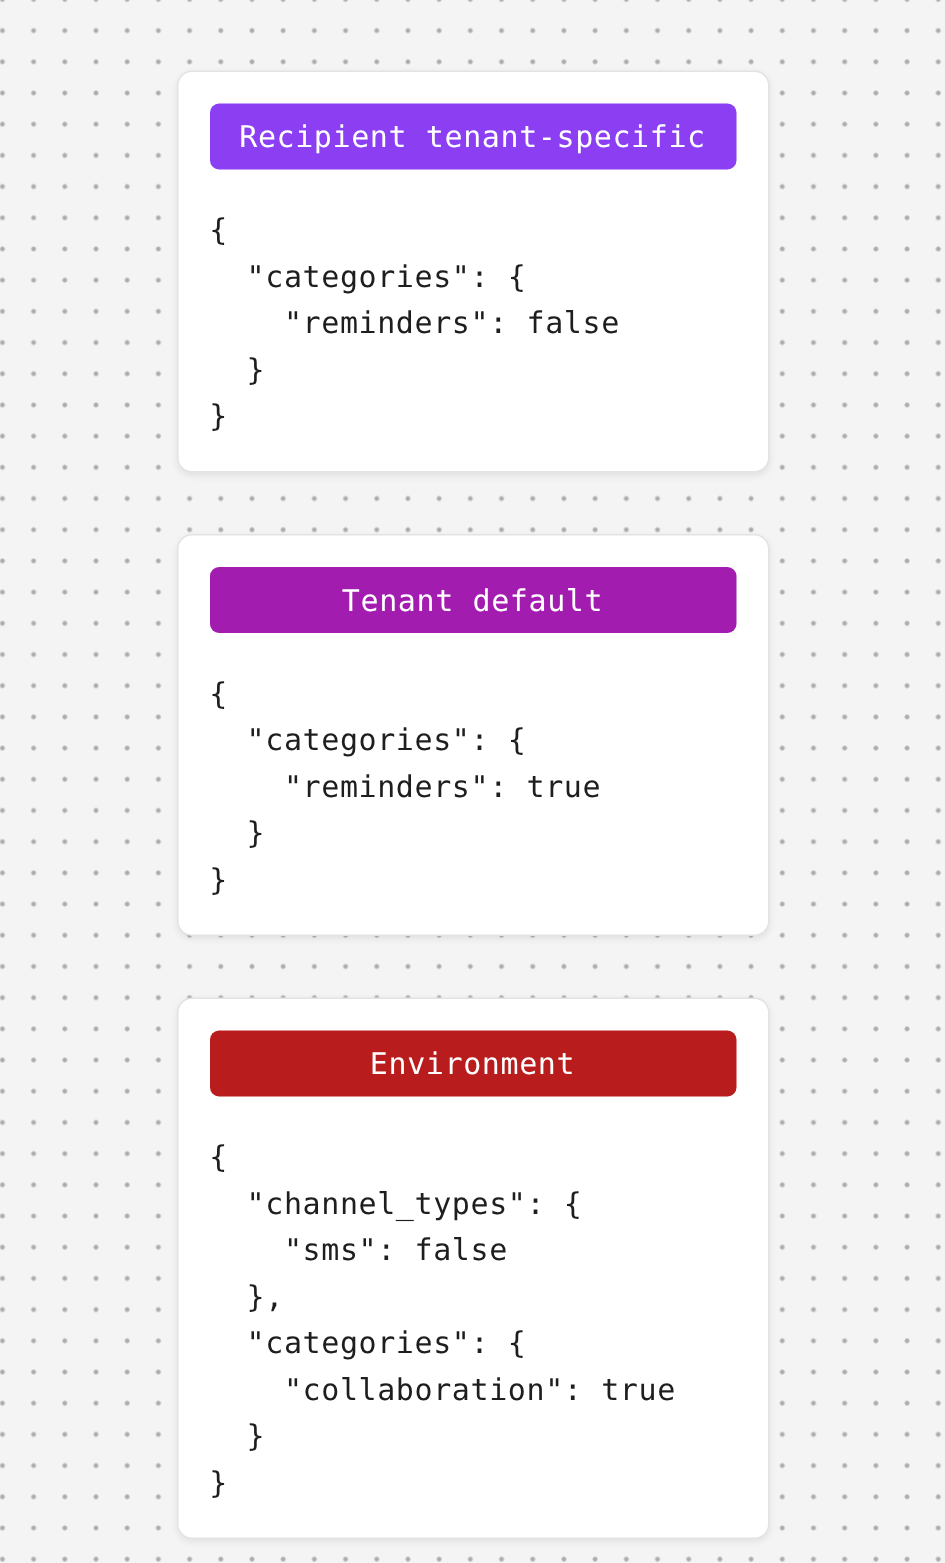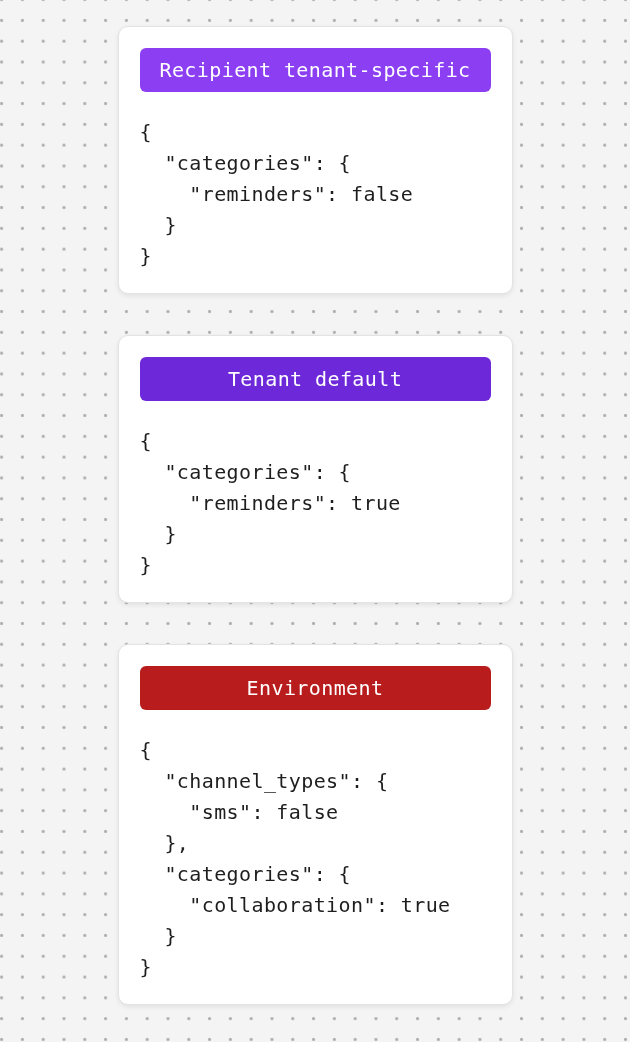--- a/index.html
+++ b/index.html
@@ -14,21 +14,21 @@
   body {
     background-color: #f4f4f5;
     background-image: radial-gradient(circle, #aaaaaa 0.9px, #c9c9c9 1.5px, rgba(201,201,201,0) 2px);
     background-size: 20.8px 20.8px;
     background-position: 12px 10px;
   }
 
   .canvas {
     width: 630px;
     height: 1042px;
-    padding-top: 26px;
+    padding-top: 47px;
   }
 
   .card {
     width: 395px;
     margin: 0 auto 41px auto;
     background: #ffffff;
     border: 1px solid #e3e3e6;
     border-radius: 10px;
     box-shadow: 0 2px 5px rgba(0,0,0,0.08);
     padding: 21px 21px 21px 21px;
@@ -65,21 +65,21 @@
   <div class="card">
     <div class="badge" style="background-color: rgb(139, 62, 242);">Recipient tenant-specific</div>
     <pre class="code">{
   "categories": {
     "reminders": false
   }
 }</pre>
   </div>
 
   <div class="card">
-    <div class="badge" style="background-color: #6d28d9;">Tenant default</div>
+    <div class="badge" style="background-color: #a21caf;">Tenant default</div>
     <pre class="code">{
   "categories": {
     "reminders": true
   }
 }</pre>
   </div>
 
   <div class="card">
     <div class="badge" style="background-color: #b91c1c;">Environment</div>
     <pre class="code">{

